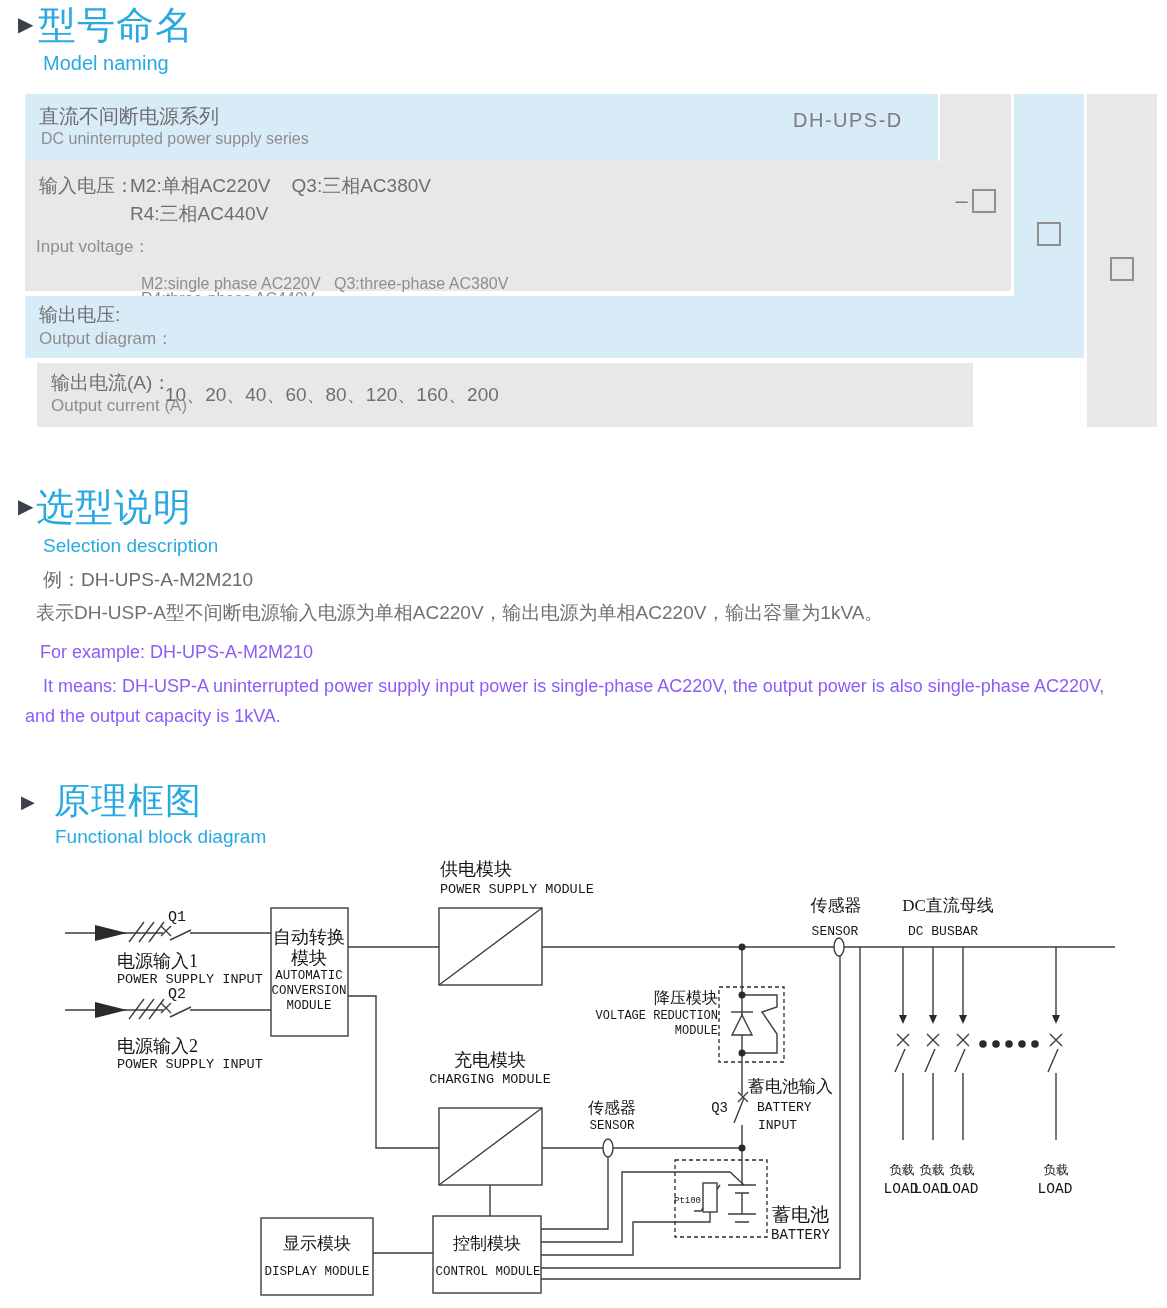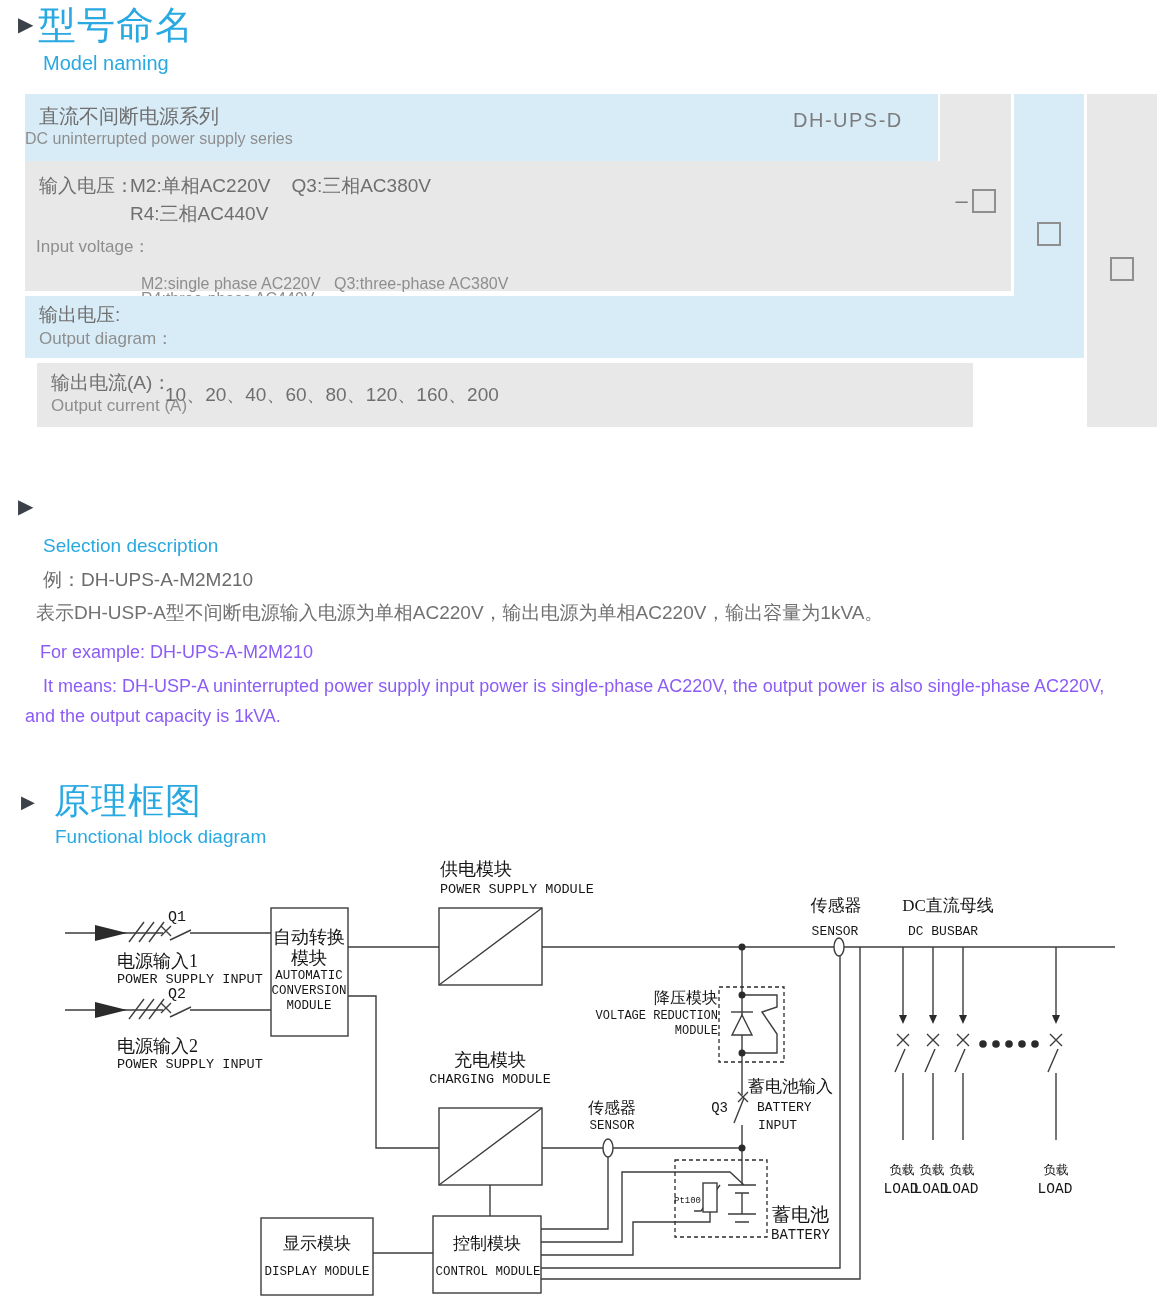--- a/index.html
+++ b/index.html
@@ -28,21 +28,21 @@
 <body>
 
 <div class="page">
 
   <span class="sec-arrow" style="left:18px; top:14px;">▶</span>
   <div class="sec-title" style="left:38px; top:0px;">型号命名</div>
   <div class="sec-sub" style="left:43px; top:52px; font-size:20px;">Model naming</div>
 
   <div class="cell bg-blue" style="left:25px; top:94px; width:913px; height:78px;">
     <div class="abs cn-txt" style="left:14px; top:9px; font-size:20px;">直流不间断电源系列</div>
-    <div class="abs en-txt" style="left:0; top:36px;">DC uninterrupted power supply series</div>
+    <div class="abs en-txt" style="left:16px; top:36px;">DC uninterrupted power supply series</div>
     <div class="abs model-code" style="left:768px; top:15px;">DH-UPS-D</div>
   </div>
 
   <div class="cell bg-gray" style="left:25px; top:161px; width:986px; height:130px;">
     <div class="abs cn-txt" style="left:14px; top:12px;">输入电压：</div>
     <div class="abs cn-txt" style="left:105px; top:12px;">M2:单相AC220V    Q3:三相AC380V</div>
     <div class="abs cn-txt" style="left:105px; top:40px;">R4:三相AC440V</div>
     <div class="abs en-txt" style="left:11px; top:74px; font-size:17px;">Input voltage：</div>
     <div class="abs en-txt" style="left:116px; top:74px;margin-top:40px;">M2:single phase AC220V   Q3:three-phase AC380V</div>
     <div class="abs en-txt" style="left:116px; top:95px;margin-top:34px;">R4:three-phase AC440V</div>
@@ -64,20 +64,21 @@
     <span class="code-square"></span>
   </div>
   <div class="cell bg-blue code-slot" style="left:1014px; top:94px; width:70px; height:264px;">
     <span class="code-square"></span>
   </div>
   <div class="cell bg-gray code-slot" style="left:1087px; top:94px; width:70px; height:333px;">
     <span class="code-square"></span>
   </div>
 
   <span class="sec-arrow" style="left:18px; top:496px;">▶</span>
+  <div class="sec-title" style="left:36px; top:482px;">选型说明</div>
   <div class="sec-sub" style="left:43px; top:535px;">Selection description</div>
 
   <div class="abs body-cn" style="left:43px; top:567px; color:#6b6b6b;">例：DH-UPS-A-M2M210</div>
   <div class="abs body-cn" style="left:36px; top:600px;">表示DH-USP-A型不间断电源输入电源为单相AC220V，输出电源为单相AC220V，输出容量为1kVA。</div>
   <div class="abs body-en" style="left:40px; top:642px;">For example: DH-UPS-A-M2M210</div>
   <div class="abs body-en" style="left:43px; top:676px;">It means: DH-USP-A uninterrupted power supply input power is single-phase AC220V, the output power is also single-phase AC220V,</div>
   <div class="abs body-en" style="left:25px; top:706px;">and the output capacity is 1kVA.</div>
 
   <span class="sec-arrow" style="left:21px; top:793px; font-size:18px;">▶</span>
   <div class="sec-title" style="left:54px; top:777px; font-size:36px;">原理框图</div>

